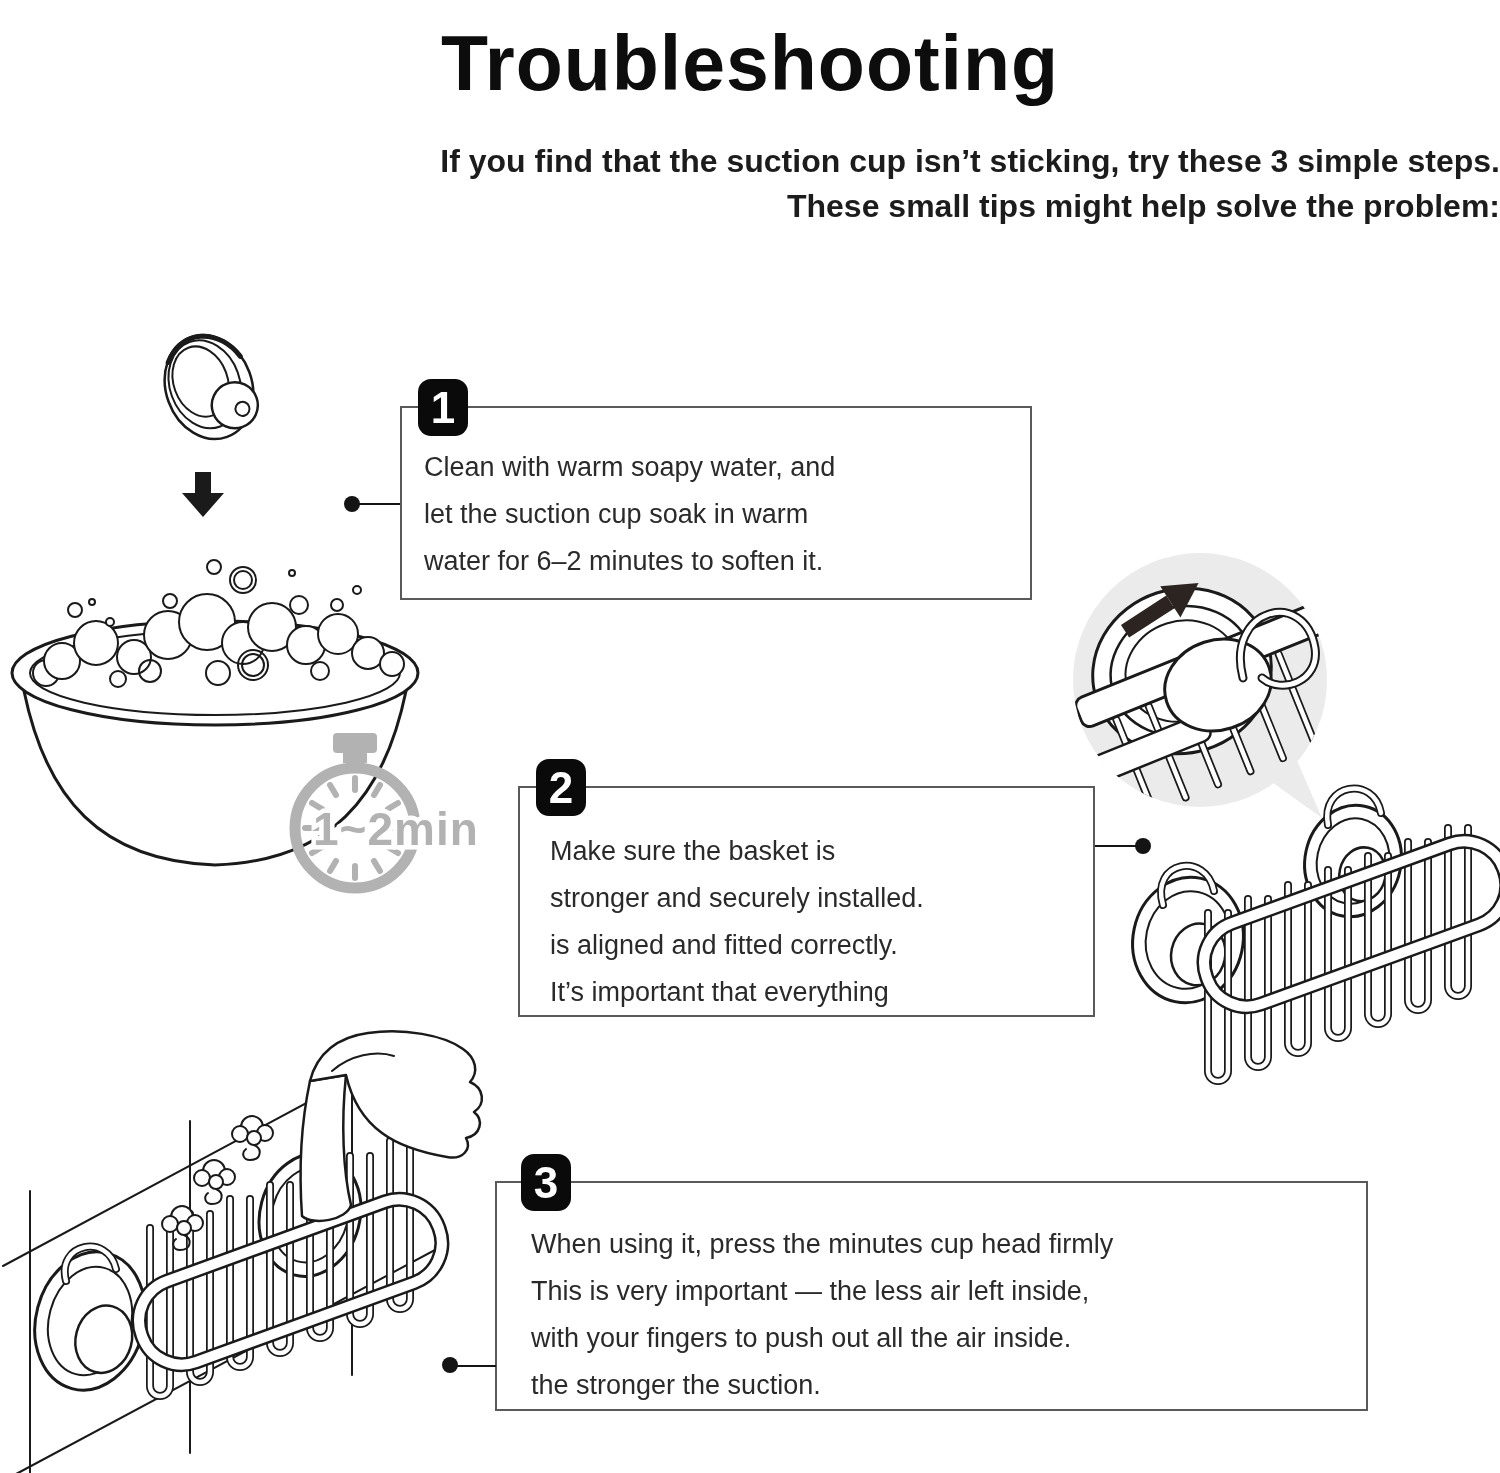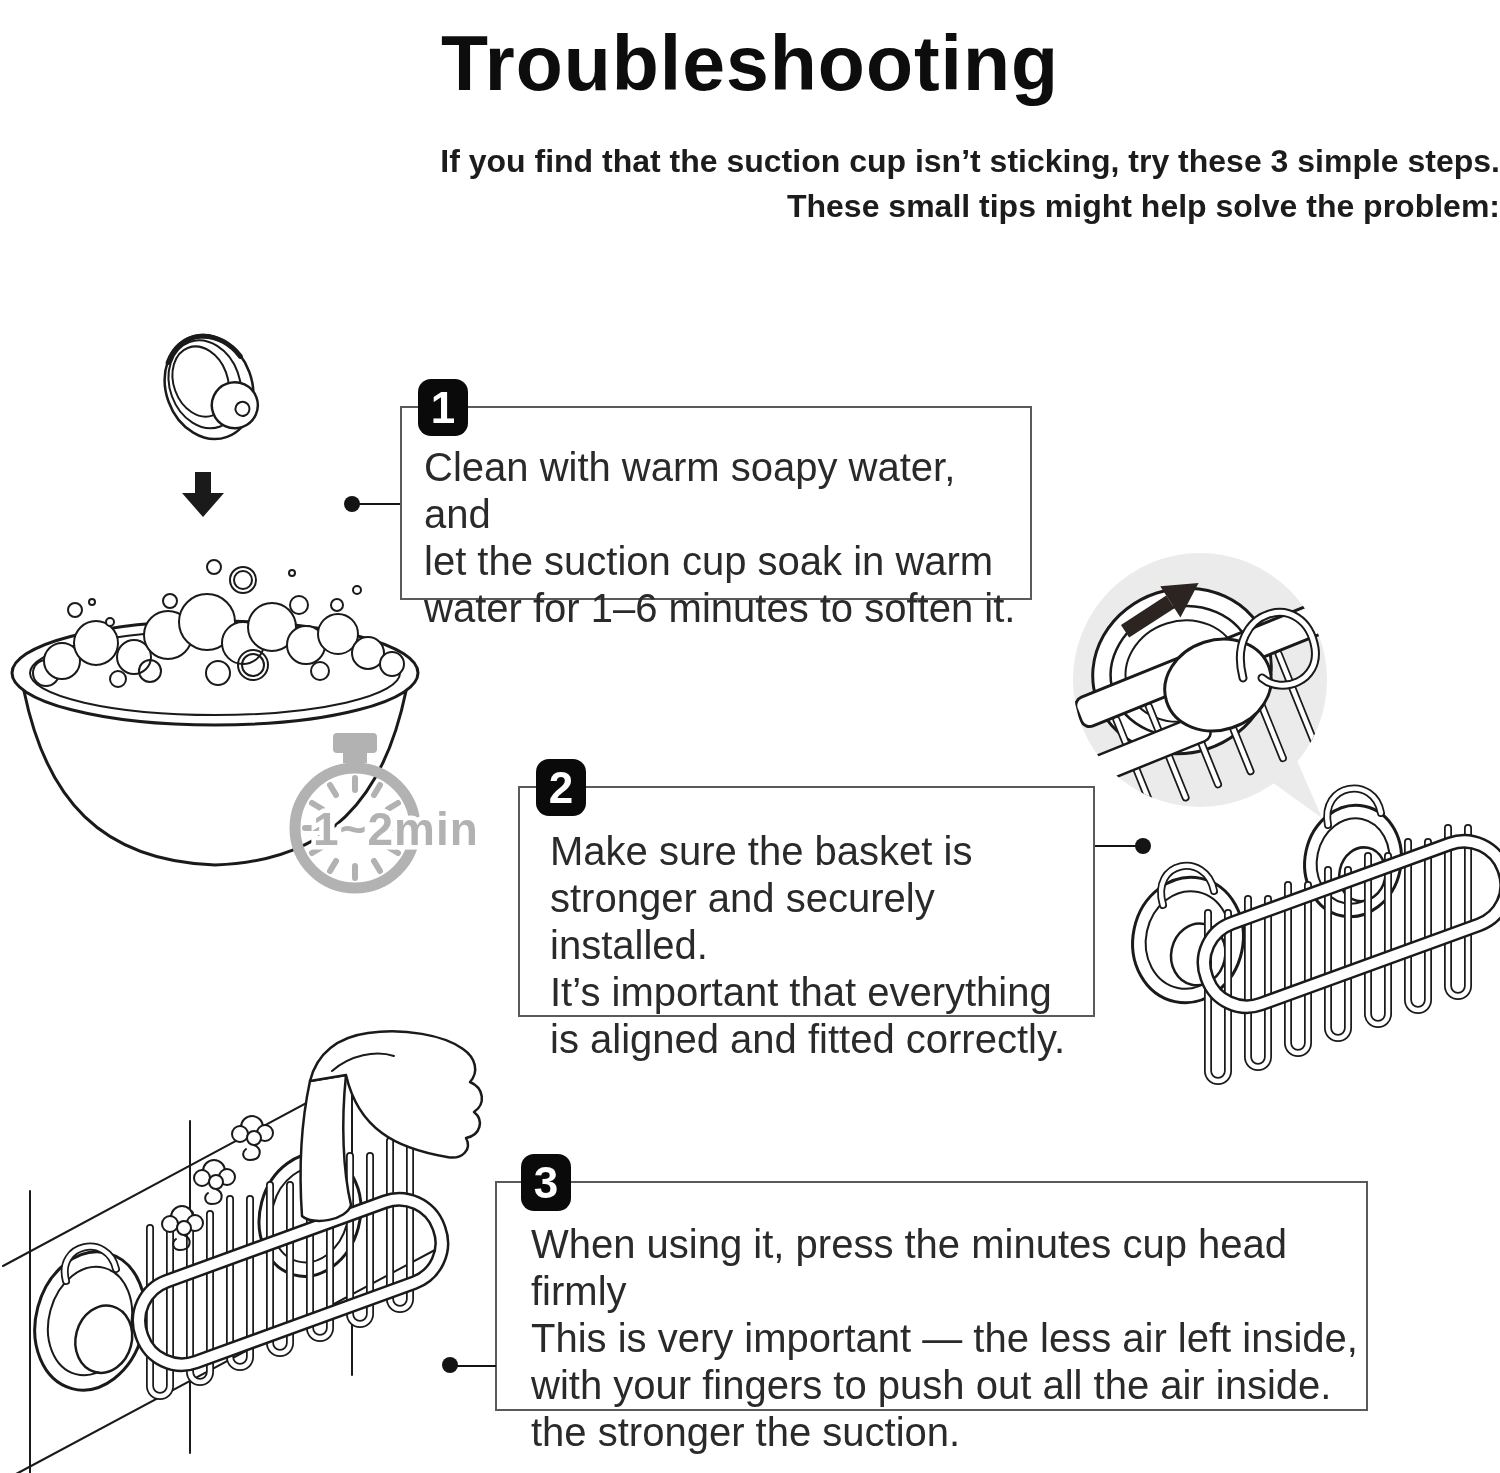--- a/index.html
+++ b/index.html
@@ -10,21 +10,21 @@
   html,body{margin:0;padding:0;background:var(--background,#fff);}
   .canvas{position:relative;width:1500px;height:1473px;background:var(--background,#fff);
     font-family:"Liberation Sans", sans-serif;color:var(--text,#1f1f1f);overflow:hidden;margin-top:23px;}
   .page-title{position:absolute;top:0px;left:0;width:100%;margin:0;text-align:center;
     font-size:77px;font-weight:bold;letter-spacing:1px;color:#0d0d0d;line-height:1.05;}
   .intro{position:absolute;top:116px;left:0;width:100%;text-align:right;
     font-size:32px;font-weight:600;line-height:45px;color:#1c1c1c;}
   .illus{position:absolute;}
   .step-box{position:absolute;background:#fff;border:2px solid var(--box-border,#5a5a5a);
     box-sizing:border-box;z-index:2;}
-  .step-box .txt{font-size:40px;line-height:47px;color:#2a2a2a;}
+  .step-box .txt{font-size:27px;line-height:47px;color:#2a2a2a;}
   .badge{position:absolute;width:50px;height:57px;background:var(--badge-bg,#0a0a0a);
     border-radius:13px;display:flex;align-items:center;justify-content:center;
     color:var(--badge-text,#fff);font-size:44px;font-weight:bold;z-index:3;}
   #box1{left:400px;top:383px;width:632px;height:194px;padding:36px 0 0 22px;}
   #box2{left:518px;top:763px;width:577px;height:231px;padding:40px 0 0 30px;}
   #box3{left:495px;top:1158px;width:873px;height:230px;padding:38px 0 0 34px;}
   #badge1{left:16px;top:-29px;} #badge2{left:16px;top:-29px;} #badge3{left:24px;top:-29px;}
   .leader{position:absolute;height:2px;background:#141414;z-index:4;}
   .ldot{position:absolute;width:16px;height:16px;border-radius:50%;background:#141414;z-index:4;}
   .timer-text{font-family:"Liberation Sans",sans-serif;font-size:46px;font-weight:bold;
@@ -222,31 +222,31 @@
       <path d="M 310 1058 C 317 1030 338 1014 368 1010 C 404 1005 444 1012 463 1026 C 476 1035 479 1049 470 1059 C 484 1065 486 1081 474 1089 C 484 1097 481 1112 466 1115 C 472 1126 463 1137 447 1134 C 424 1130 398 1122 382 1110 C 364 1097 352 1078 346 1052 Z"></path>
       <path d="M 332 1048 C 350 1032 376 1027 394 1033" fill="none" stroke-width="2"></path>
     </g>
   </svg>
 
   <div class="step-box" id="box1">
     <div class="badge" id="badge1">1</div>
     <div class="txt">
       <div>Clean with warm soapy water, and</div>
       <div>let the suction cup soak in warm</div>
-      <div>water for 1–6 minutes to soften it.</div>
+      <div>water for 6–2 minutes to soften it.</div>
     </div>
   </div>
 
   <div class="step-box" id="box2">
     <div class="badge" id="badge2">2</div>
     <div class="txt">
       <div>Make sure the basket is</div>
       <div>stronger and securely installed.</div>
+      <div>is aligned and fitted correctly.</div>
       <div>It’s important that everything</div>
-      <div>is aligned and fitted correctly.</div>
     </div>
   </div>
 
   <div class="step-box" id="box3">
     <div class="badge" id="badge3">3</div>
     <div class="txt">
       <div>When using it, press the minutes cup head firmly</div>
       <div>This is very important — the less air left inside,</div>
       <div>with your fingers to push out all the air inside.</div>
       <div>the stronger the suction.</div>

